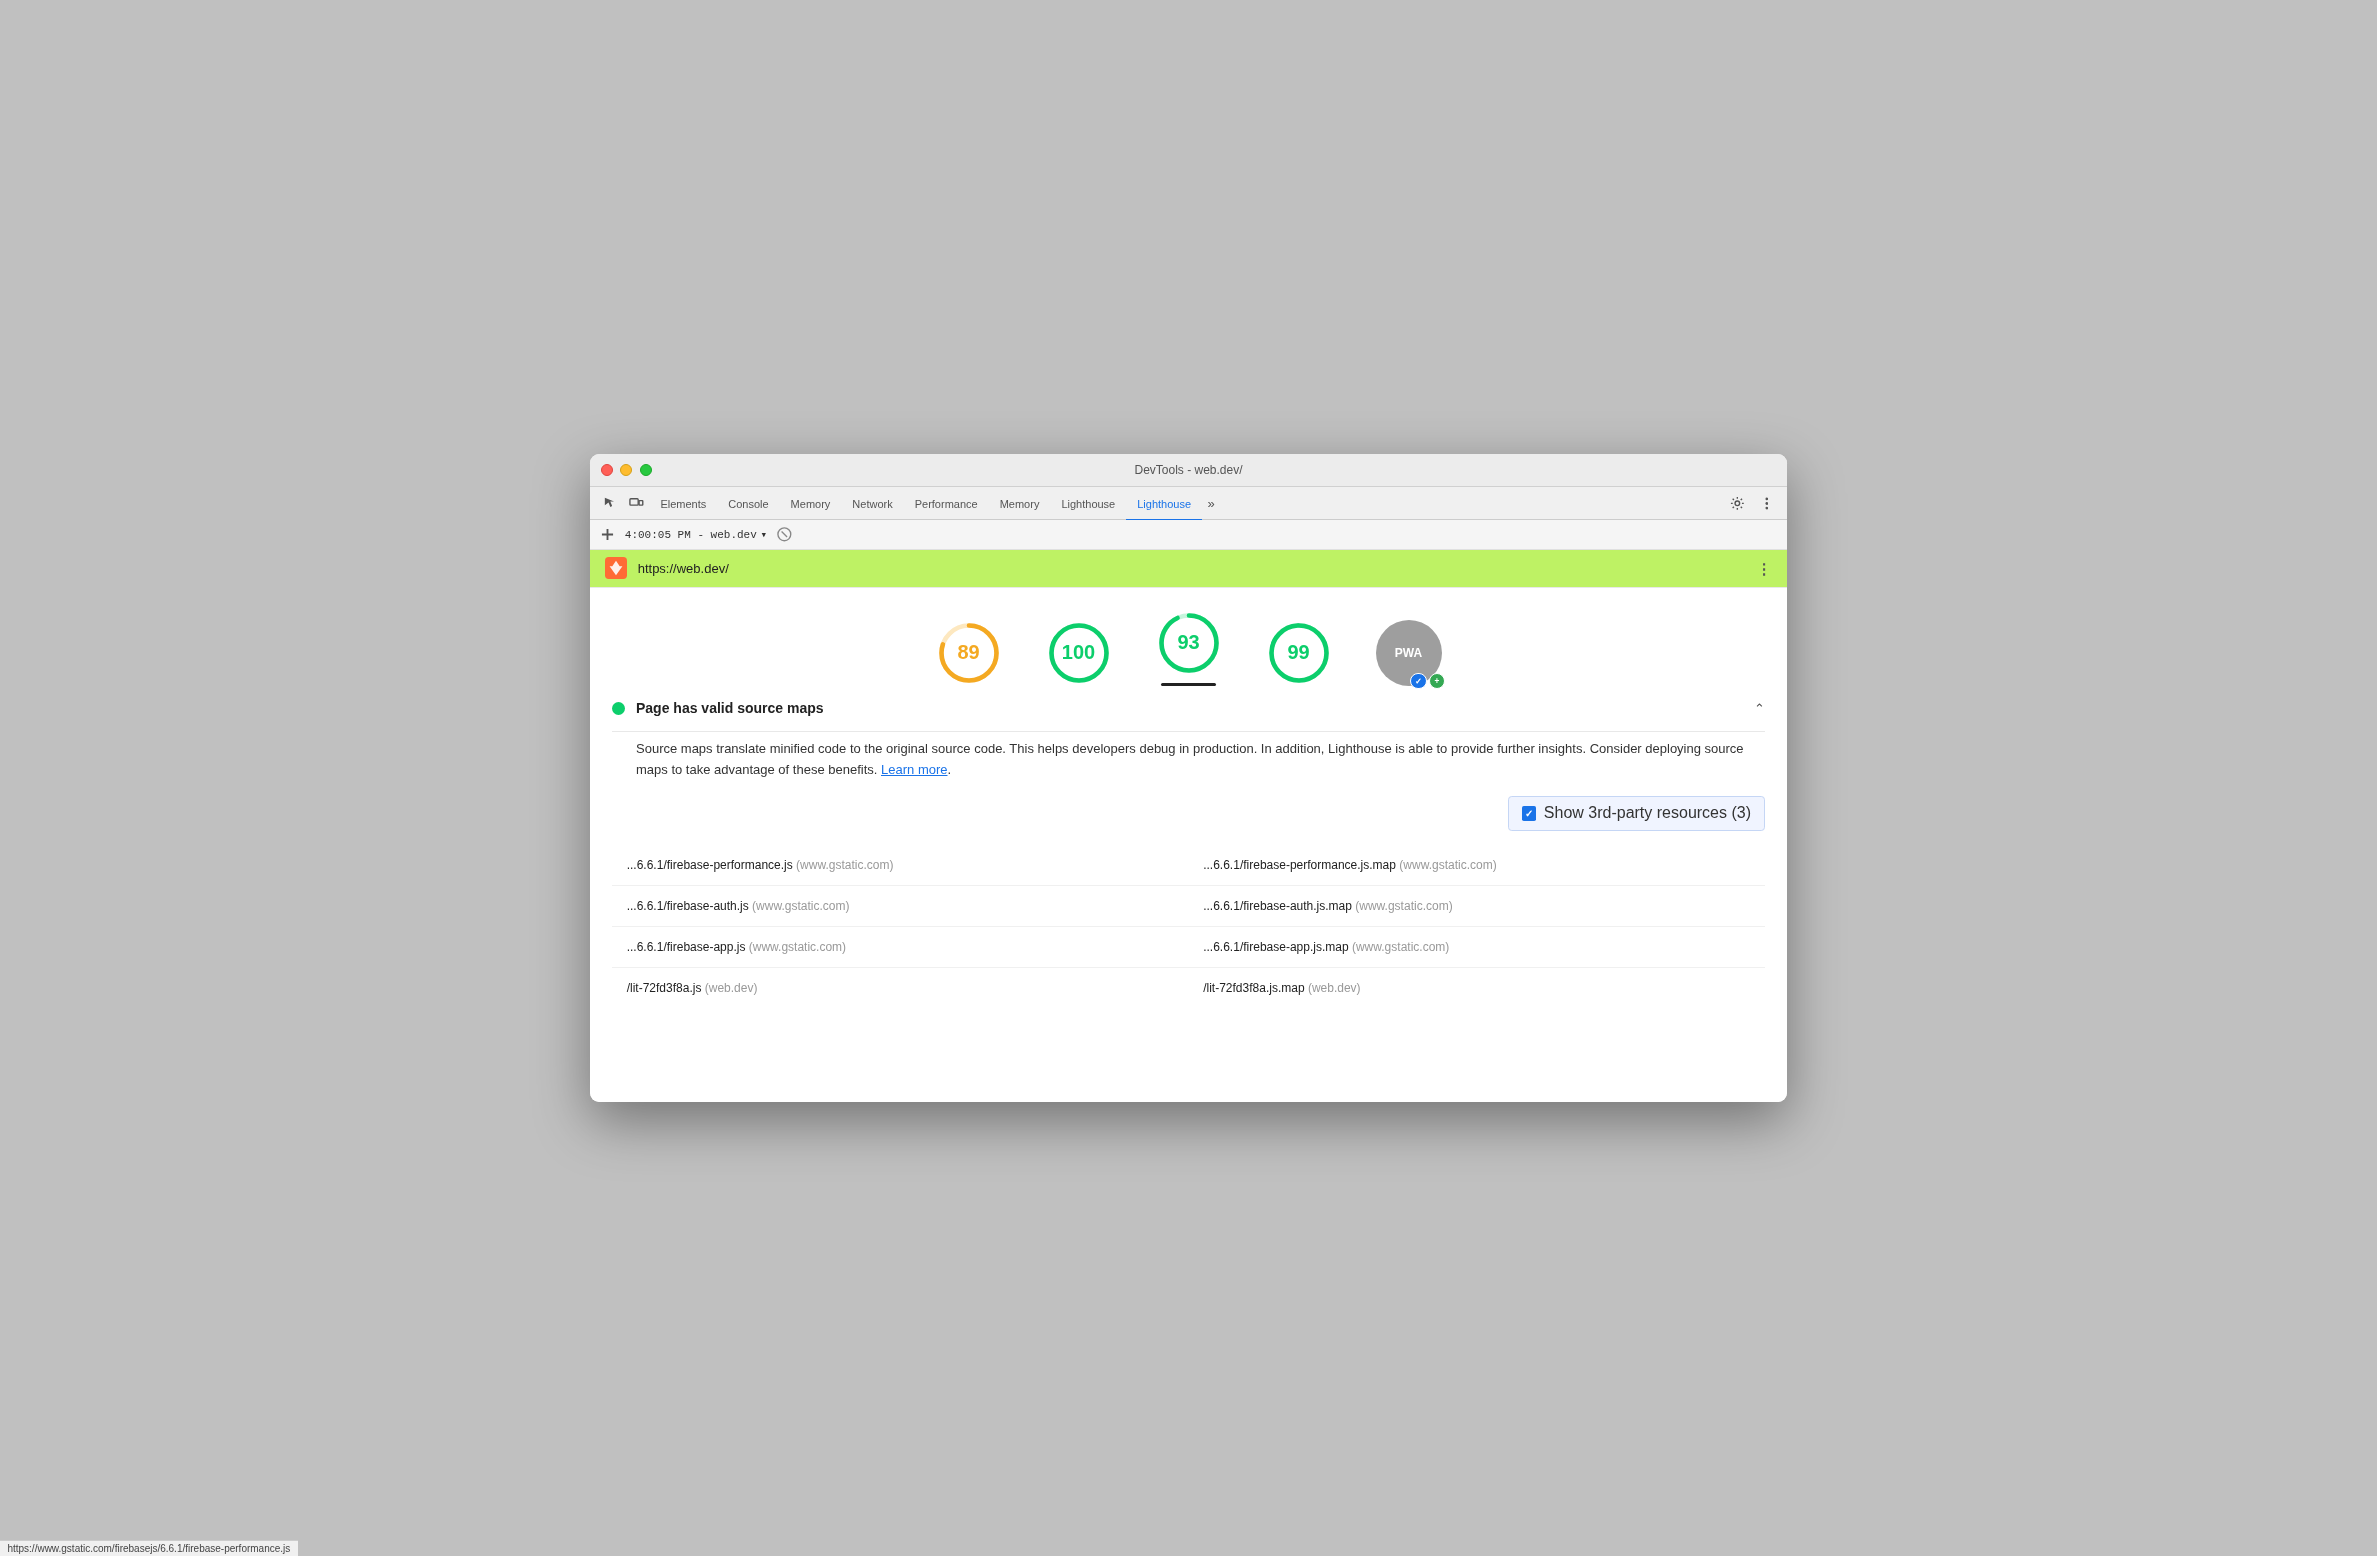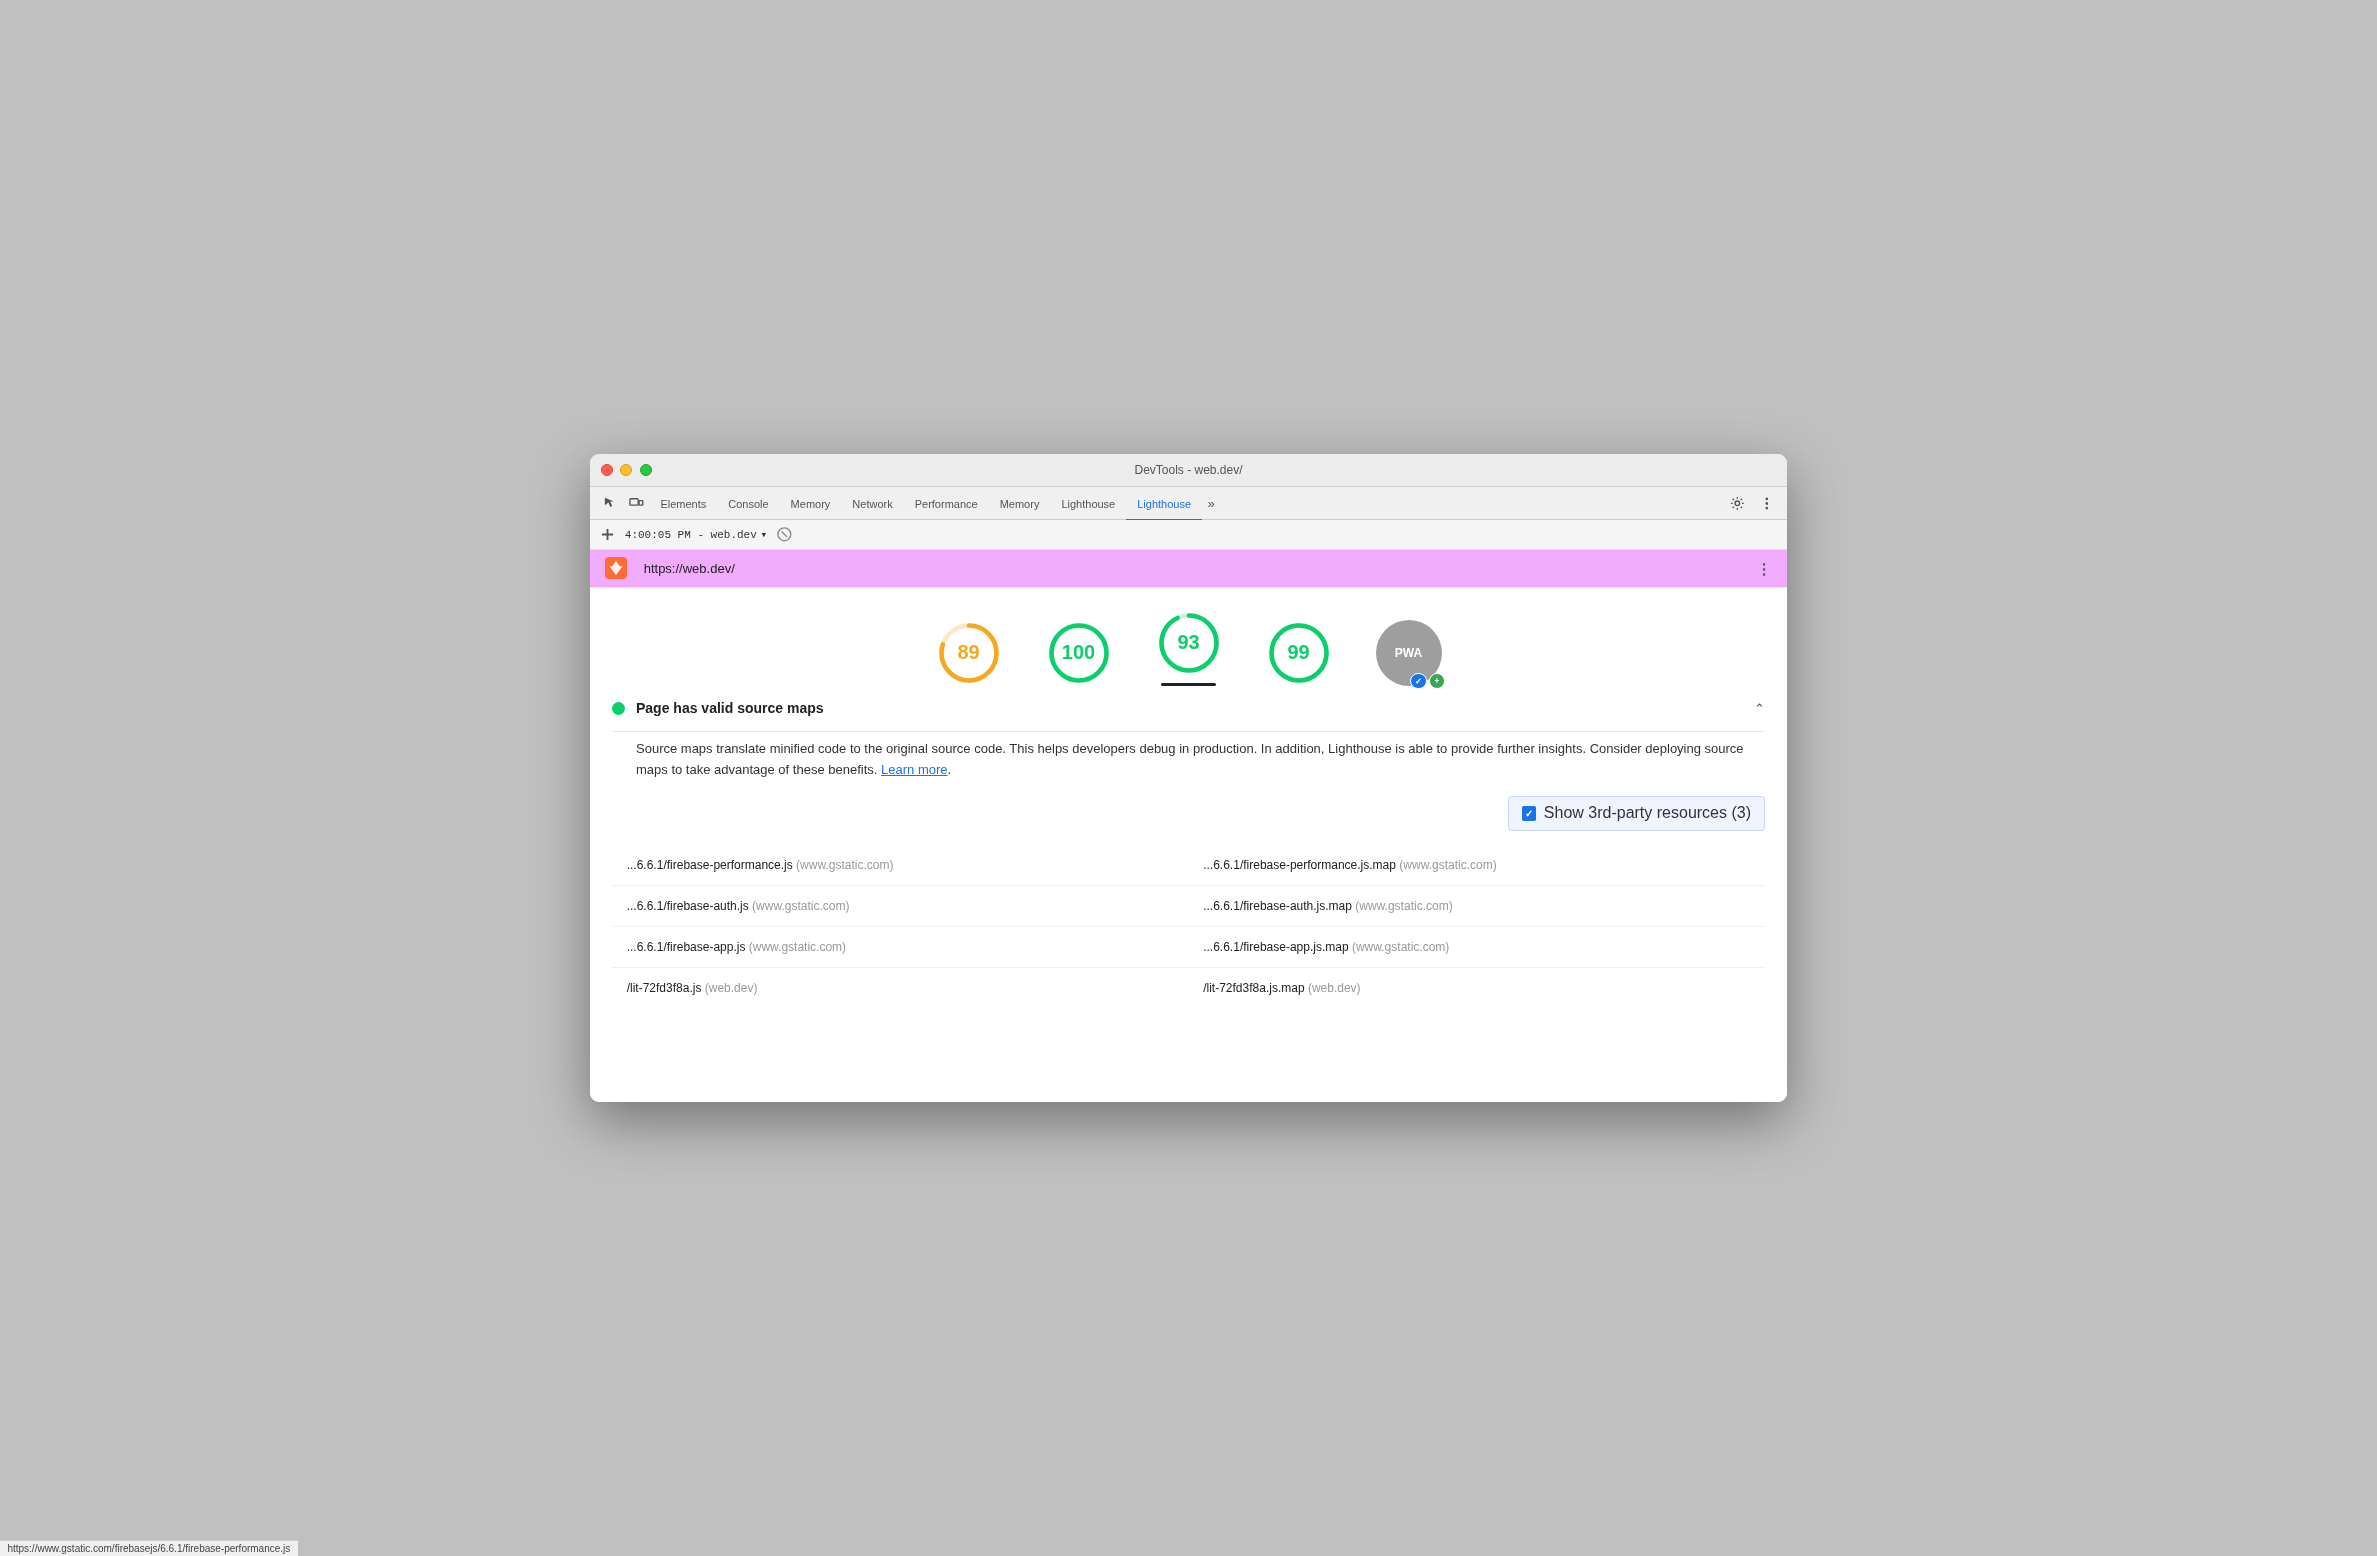--- a/index.html
+++ b/index.html
@@ -145,22 +145,22 @@
     }
     .main-content {
       background: #fff;
       min-height: 552px;
     }
     .url-bar {
       display: flex;
       align-items: center;
       padding: 7.4px 14.7px;
       border-bottom: 0.9px solid #e8e8e8;
-      gap: 17px;
-      background: #f0abfc;
+      gap: 11px;
+      background: #bef264;
     }
     .lighthouse-icon {
       width: 22px;
       height: 22px;
       flex-shrink: 0;
     }
     .url-text {
       font-size: 13px;
       color: #222;
       flex: 1;

